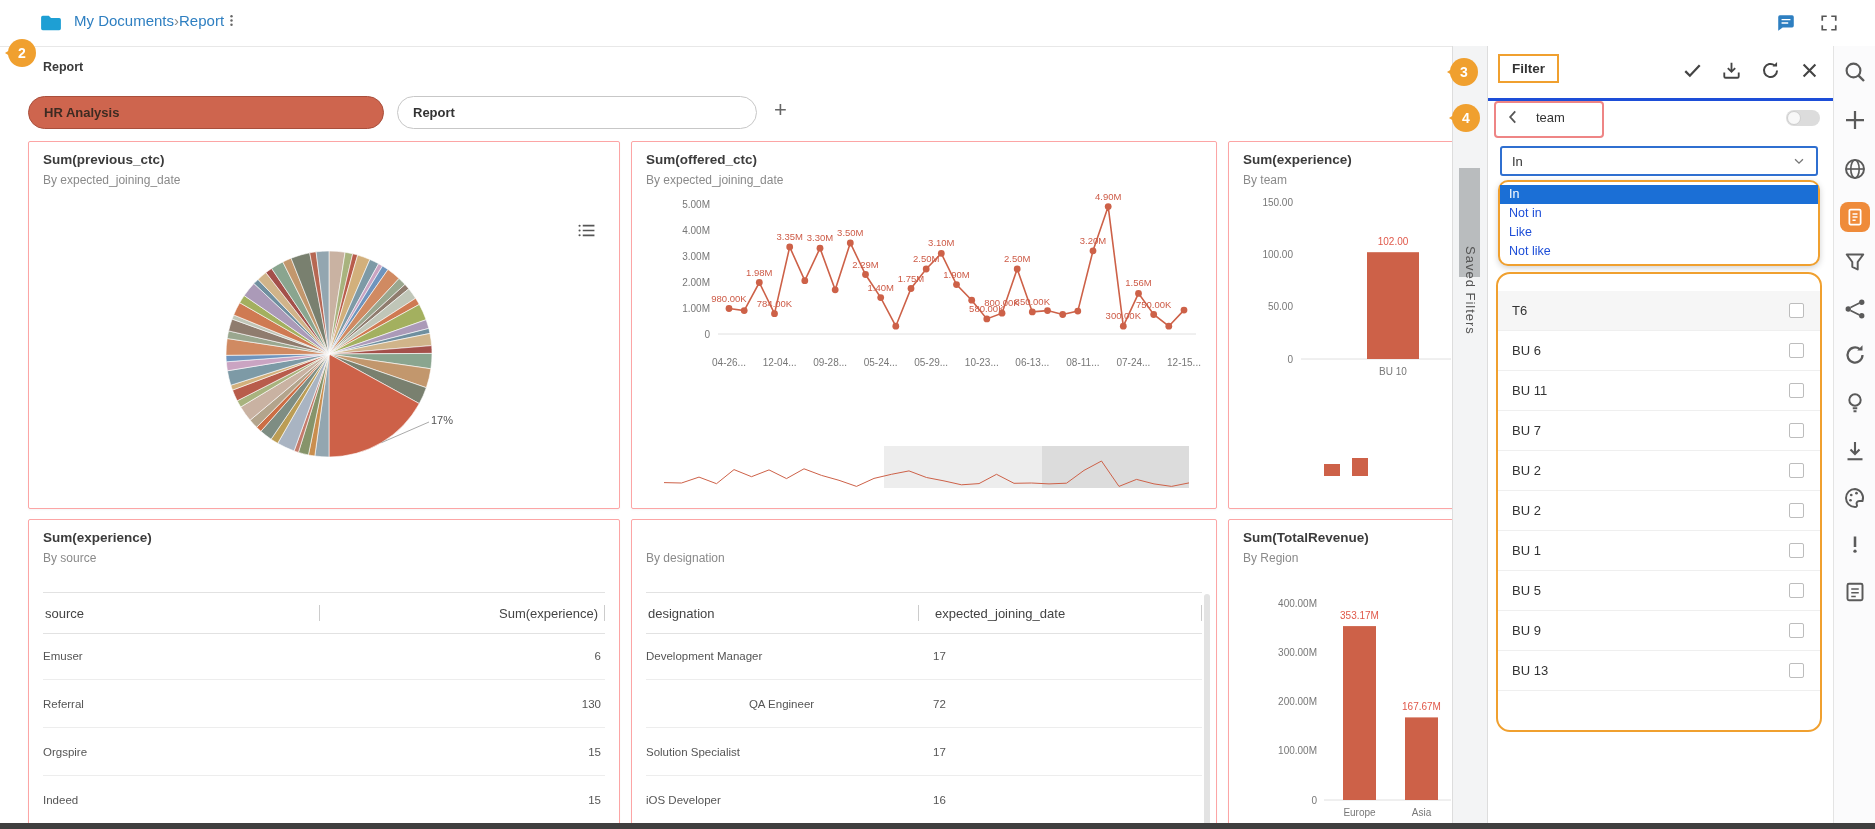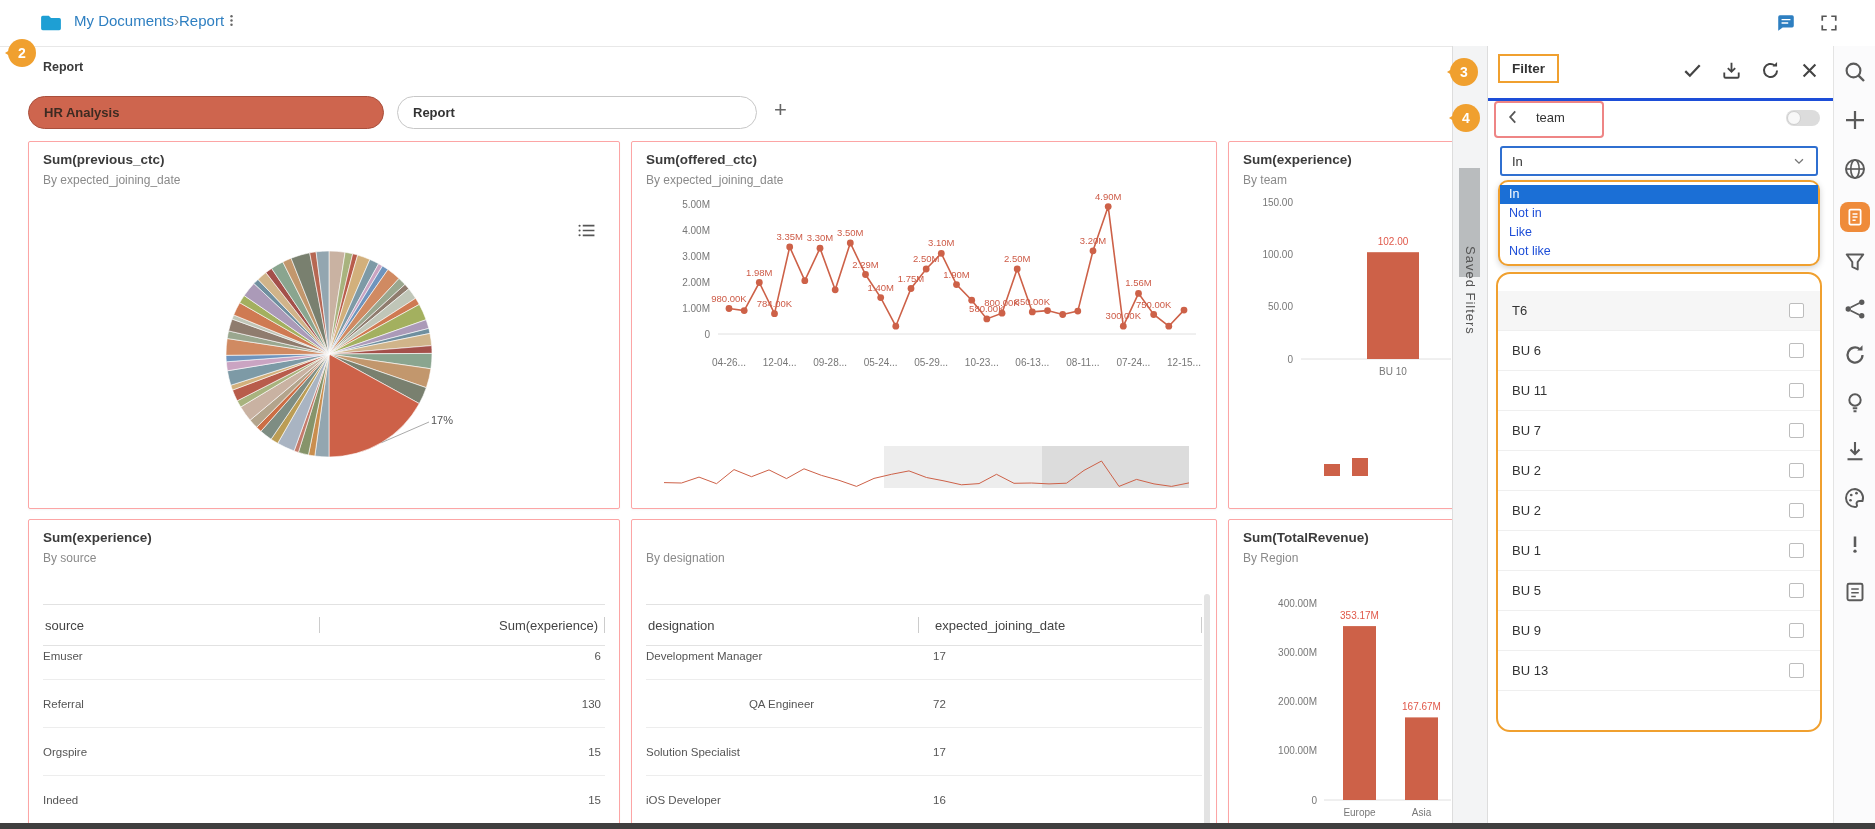--- a/index.html
+++ b/index.html
@@ -42,21 +42,21 @@
   #line-svg{position:absolute;left:12px;top:52px;width:562px;height:190px;}
   #mini-svg{position:absolute;left:12px;top:300px;width:562px;height:52px;}
   #team-svg{position:absolute;left:0;top:50px;width:222px;height:316px;}
   #region-svg{position:absolute;left:0;top:16px;width:222px;height:300px;}
   text.tk{font:10px "Liberation Sans",sans-serif;fill:#777;}
   text.pl{font:9.5px "Liberation Sans",sans-serif;fill:#cd5b47;}
   text.vl{font:10px "Liberation Sans",sans-serif;fill:#e0584a;}
 
   
   .tbl-head{position:absolute;left:14px;right:14px;top:72px;height:40px;border-top:1px solid #e2e2e2;
-            border-bottom:1px solid #e2e2e2;display:flex;align-items:center;font-size:13px;color:#444;margin-top:12px;}
+            border-bottom:1px solid #e2e2e2;display:flex;align-items:center;font-size:13px;color:#444;}
   .vdiv{width:1px;height:16px;background:#ccc;}
   .th{padding-left:2px;}
   .th.right{text-align:right;padding-right:6px;}
   .tbl-rows{position:absolute;left:14px;right:14px;top:112px;}
   .t-row{height:47px;border-bottom:1px solid #ededed;display:flex;align-items:center;font-size:11.5px;color:#555;}
   .t-c2.right{flex:1;text-align:right;padding-right:4px;}
   .t-c2.left{flex:1;text-align:left;padding-left:16px;}
   #desig-scroll{position:absolute;right:6px;top:74px;width:6px;height:236px;background:#e3e3e3;border-radius:3px;}
 
   

